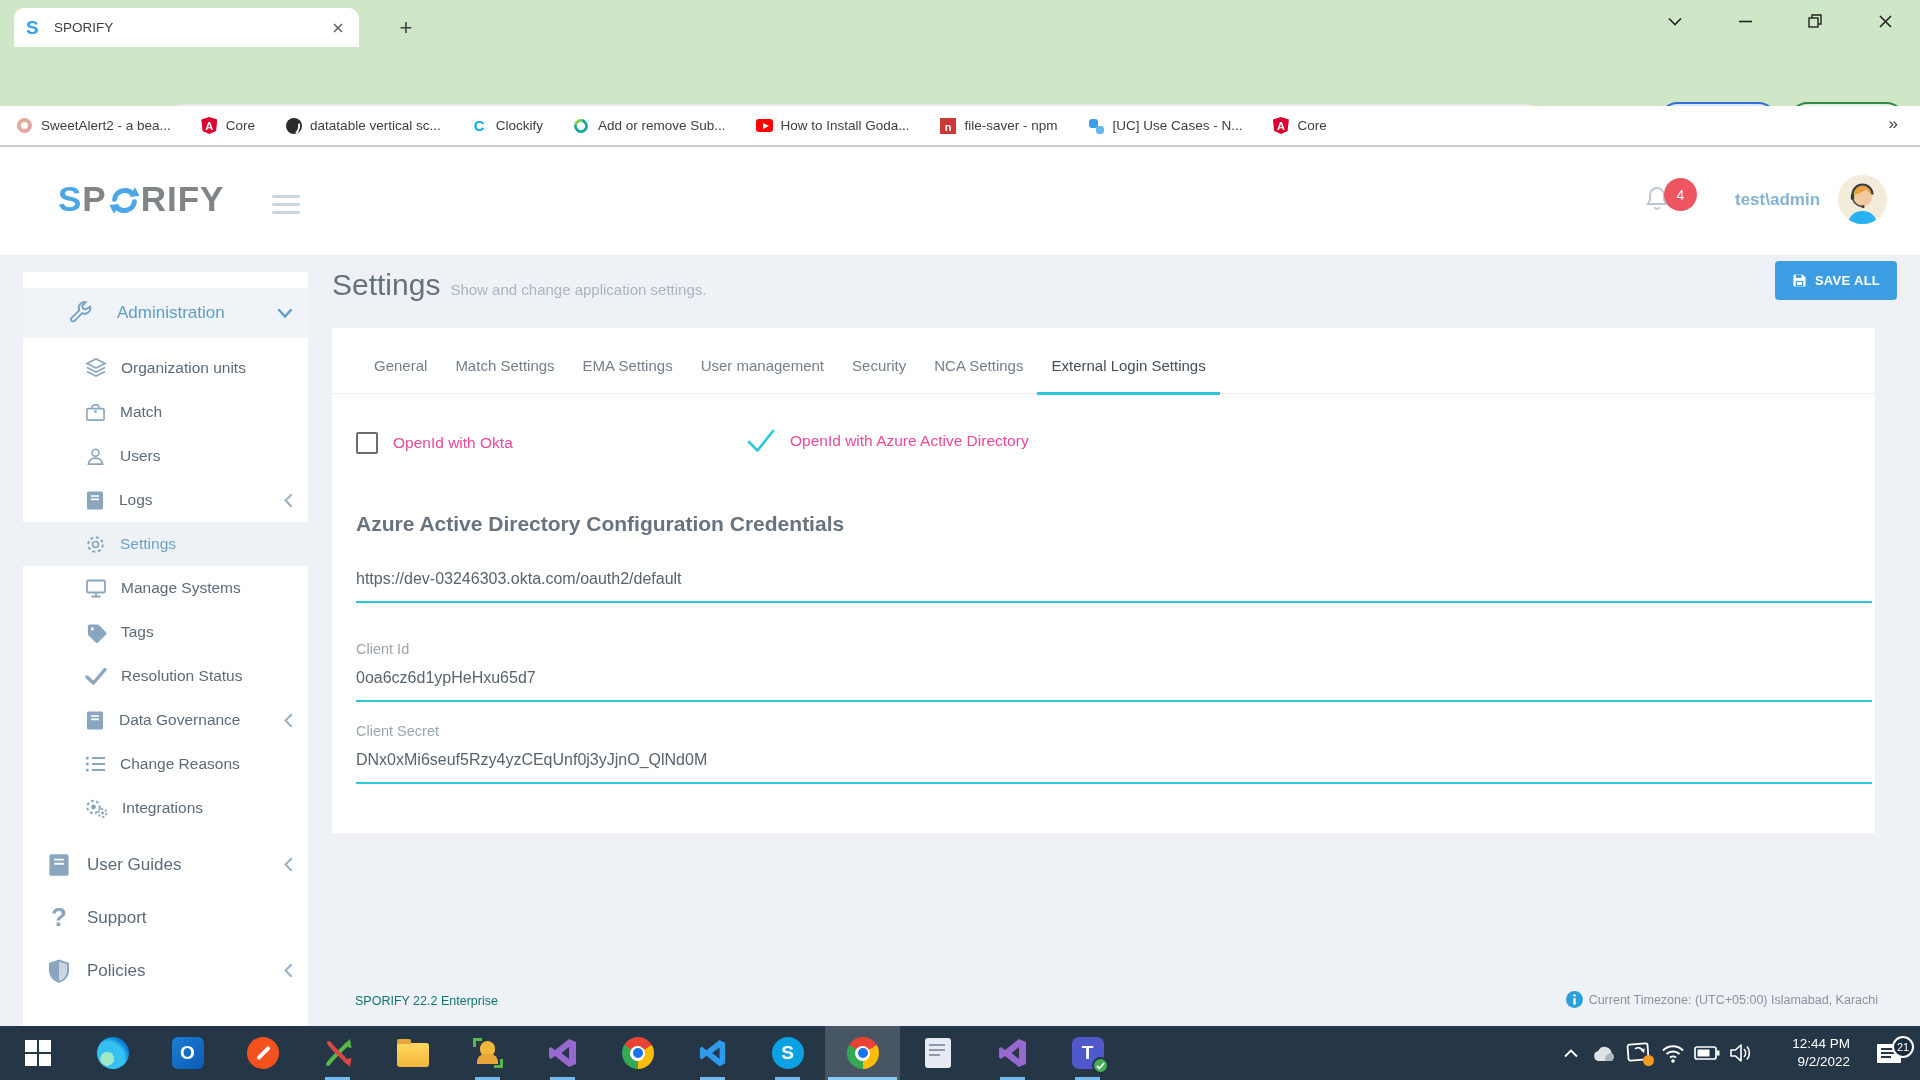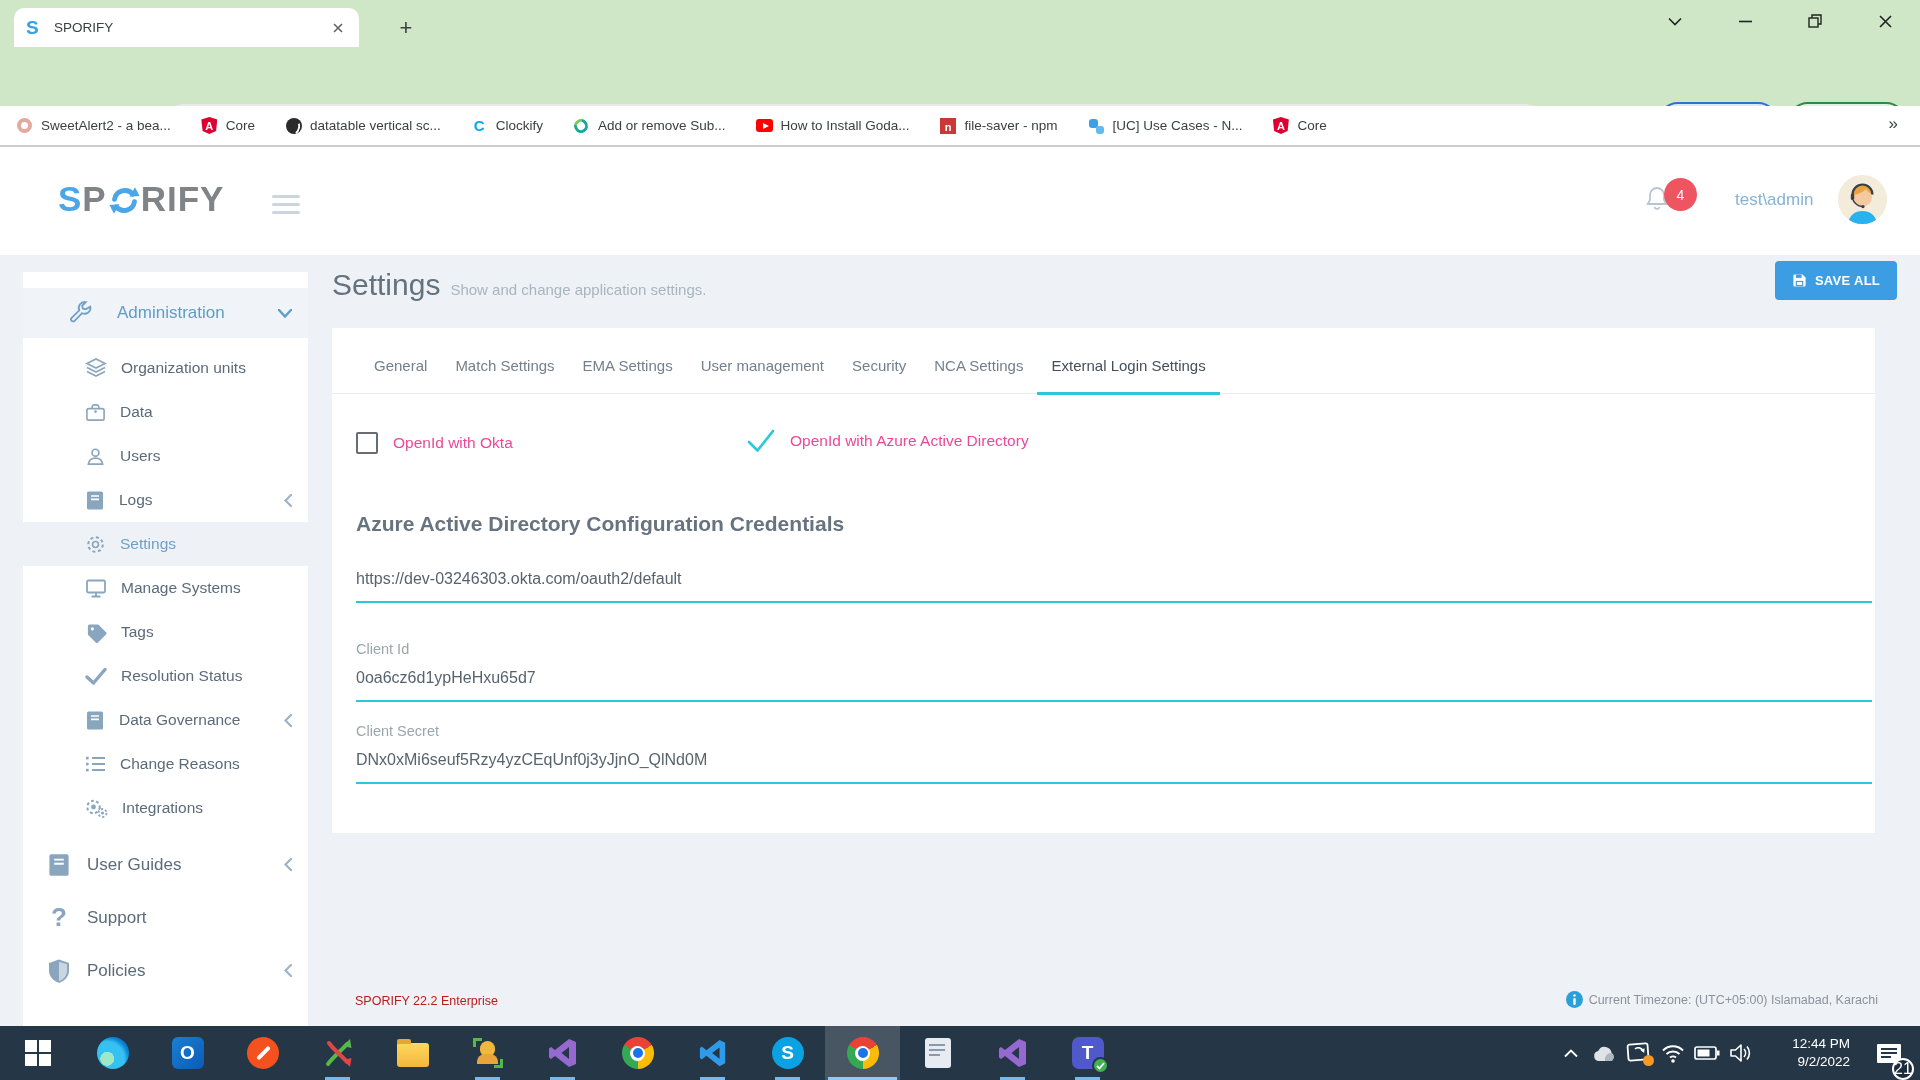--- a/index.html
+++ b/index.html
@@ -59,21 +59,21 @@
   
   .appheader { position:absolute; left:0; top:147px; width:1920px; height:108px; background:#fff; }
   .logo { position:absolute; left:58px; top:32px; display:flex; align-items:center; font-weight:800; font-size:35px; letter-spacing:1px; }
   .logo .lg-blue { color:#4aa6e6; }
   .logo .lg-gray { color:#808487; }
   .logo svg { margin:2px 1px 0 2px; }
   .hamburger { position:absolute; left:272px; top:48px; width:28px; display:flex; flex-direction:column; gap:5px; }
   .hamburger i { height:3px; background:#ccd5dd; border-radius:2px; }
   .bell { position:absolute; left:1645px; top:38px; }
   .badge-red { position:absolute; left:1664px; top:31px; width:33px; height:33px; border-radius:50%; background:#ee5560; color:#fff; font-size:14px; display:flex; align-items:center; justify-content:center; }
-  .uname { position:absolute; left:1735px; top:43px; font-size:17px; font-weight:400; color:#85b3d6; }
+  .uname { position:absolute; left:1735px; top:43px; font-size:17px; font-weight:700; color:#85b3d6; }
   .uavatar { position:absolute; left:1838px; top:28px; width:49px; height:49px; border-radius:50%; background:#f4ecdb; overflow:hidden; }
 
   
   .sidebar { position:absolute; left:23px; top:272px; width:285px; height:754px; background:#fff; }
   .side-section { position:absolute; left:0; top:16px; width:285px; height:50px; background:#f0f3f8; display:flex; align-items:center; padding-left:44px; }
   .side-section .s-label { color:#5f9dc6; font-size:17px; margin-left:24px; }
   .side-section .chev-down { position:absolute; right:16px; }
   .side-items { position:absolute; left:0; top:74px; width:285px; }
   .sitem { height:44px; display:flex; align-items:center; padding-left:62px; position:relative; }
   .sitem .si-label { font-size:15.5px; color:#5c6b7a; margin-left:14px; }
@@ -98,21 +98,21 @@
   .cb-okta { left:24px; top:104px; }
   .cb-azure { left:415px; top:100px; }
   .cbox { width:22px; height:22px; border:2px solid #676d73; border-radius:2px; background:#fff; }
   .cb-label { font-size:15.5px; color:#ec4899; margin-left:15px; }
   .sec-heading { position:absolute; left:24px; top:184px; font-size:21px; color:#67737e; font-weight:700; }
   .field { position:absolute; left:24px; right:3px; border-bottom:2px solid #2bc8d9; padding-bottom:13px; }
   .f1 { top:230px; } .f2 { top:313px; } .f3 { top:395px; }
   .f-label { font-size:14.5px; color:#9aa5ad; }
   .f-value { font-size:16px; color:#57636d; margin-top:12px; }
 
-  .footer-left { position:absolute; left:355px; top:994px; font-size:12.5px; color:#b91c1c; }
+  .footer-left { position:absolute; left:355px; top:994px; font-size:12.5px; color:#0f766e; }
   .footer-right { position:absolute; right:42px; top:991px; display:flex; align-items:center; gap:6px; font-size:12.5px; color:#8a939b; }
 
   
   .taskbar { position:absolute; left:0; top:1026px; width:1920px; height:54px; background:#253647; display:flex; align-items:stretch; }
   .tb-slot { width:75px; height:54px; display:flex; align-items:center; justify-content:center; position:relative; flex:none; }
   .tb-slot.running::after { content:""; position:absolute; bottom:0; left:25px; width:25px; height:3px; background:#76b9ed; }
   .tb-slot.active-app { background:rgba(255,255,255,.16); }
   .tb-slot.active-app::after { content:""; position:absolute; bottom:0; left:3px; width:69px; height:3px; background:#8ccaf8; }
   .sq32 { width:32px; height:32px; border-radius:6px; display:flex; align-items:center; justify-content:center; color:#fff; font-weight:800; font-size:19px; }
   .win-logo { display:grid; grid-template-columns:12px 12px; grid-template-rows:12px 12px; gap:2px; }
@@ -135,21 +135,21 @@
   .teams-check { position:absolute; right:-5px; bottom:-5px; width:17px; height:17px; border-radius:50%; background:#43b054; border:2px solid #253647; display:flex; align-items:center; justify-content:center; }
   .chrome-ball { position:relative; width:32px; height:32px; border-radius:50%; background:conic-gradient(from 60deg,#fbbc05 0 120deg,#34a853 120deg 240deg,#ea4335 240deg 360deg); }
   .chrome-ball .white { position:absolute; left:8.5px; top:8.5px; width:15px; height:15px; border-radius:50%; background:#fff; }
   .chrome-ball .blue { position:absolute; left:11px; top:11px; width:10px; height:10px; border-radius:50%; background:#1a73e8; }
   .tray { position:absolute; right:0; top:1026px; height:54px; display:flex; align-items:center; }
   .tray-ic { width:34px; height:54px; display:flex; align-items:center; justify-content:center; position:relative; }
   .clockblk { width:86px; text-align:right; color:#fff; font-size:13.5px; line-height:1.3; margin:0 8px 0 6px; }
   .notif { width:62px; height:54px; position:relative; display:flex; align-items:center; justify-content:center; }
   .notif .paper { width:24px; height:19px; background:#fff; border-radius:1px; position:relative; }
   .notif .paper i { position:absolute; left:4px; height:2px; background:#253647; }
-  .notif .nbadge { position:absolute; right:6px; bottom:0; width:22px; height:22px; border-radius:50%; background:#1d2c3c; border:2px solid #fff; color:#fff; font-size:16px; display:flex; align-items:center; justify-content:center; }
+  .notif .nbadge { position:absolute; right:6px; bottom:22px; width:22px; height:22px; border-radius:50%; background:#1d2c3c; border:2px solid #fff; color:#fff; font-size:11px; display:flex; align-items:center; justify-content:center; }
   .orange-dot { position:absolute; right:2px; bottom:14px; width:11px; height:11px; border-radius:50%; background:#f59a23; }
 </style>
 </head>
 <body>
 
 <div class="screen">
 
   <div class="titlebar">
     <div class="btab">
       <span class="favicon-s">S</span>
@@ -370,21 +370,21 @@
             <path d="M2 6.5L11 2l9 4.5L11 11z M2 10.5L11 15l9-4.5 M2 14.5L11 19l9-4.5" fill="none" stroke="#8aa6bf" stroke-width="1.7"></path>
           </svg>
         <span class="si-label">Organization units</span>
       </div>
       <div class="sitem">
         <svg width="21" height="21" viewBox="0 0 22 22">
             <rect x="2" y="7" width="18" height="12" rx="1.8" fill="none" stroke="#8aa6bf" stroke-width="1.7"></rect>
             <path d="M7.5 7V5.2A2.2 2.2 0 0 1 9.7 3h2.6a2.2 2.2 0 0 1 2.2 2.2V7" fill="none" stroke="#8aa6bf" stroke-width="1.7"></path>
             <circle cx="11" cy="10" r="1.4" fill="#8aa6bf"></circle>
           </svg>
-        <span class="si-label">Data</span>
+        <span class="si-label">Match</span>
       </div>
       <div class="sitem">
         <svg width="21" height="21" viewBox="0 0 22 22">
             <circle cx="11" cy="7" r="3.6" fill="none" stroke="#8aa6bf" stroke-width="1.7"></circle>
             <path d="M3.5 19c.7-4.3 3.6-6.3 7.5-6.3s6.8 2 7.5 6.3z" fill="none" stroke="#8aa6bf" stroke-width="1.7"></path>
           </svg>
         <span class="si-label">Users</span>
       </div>
       <div class="sitem">
         <svg width="20" height="21" viewBox="0 0 20 21">

